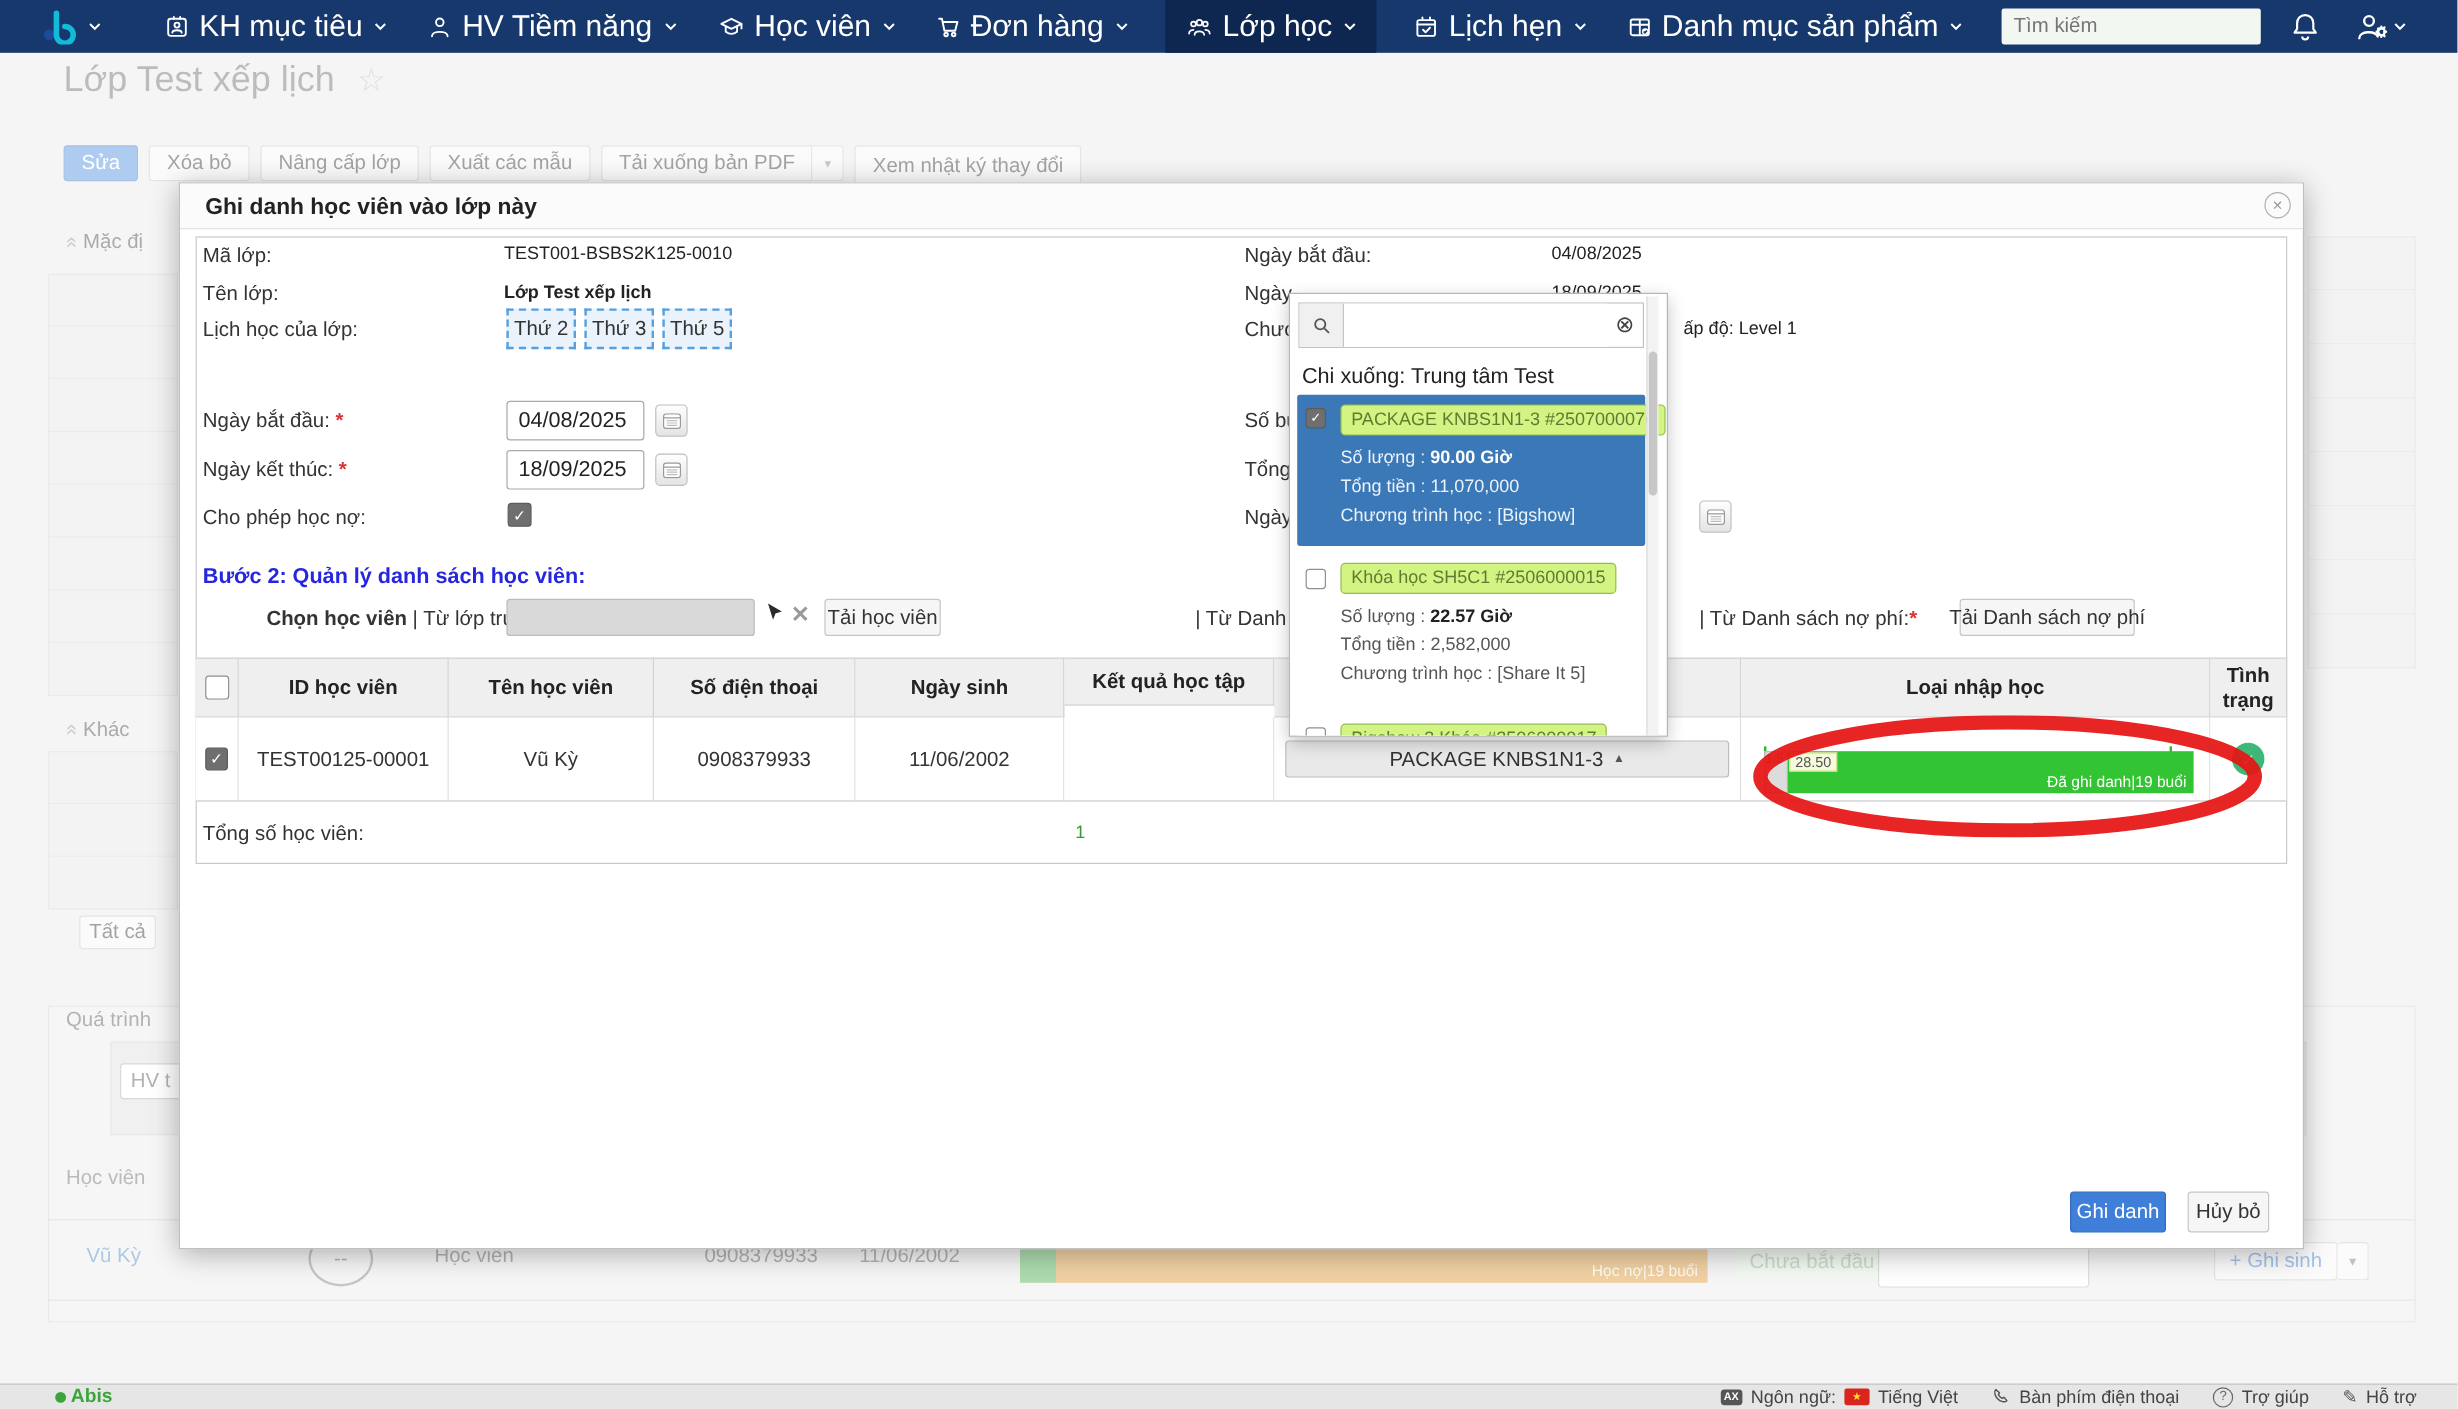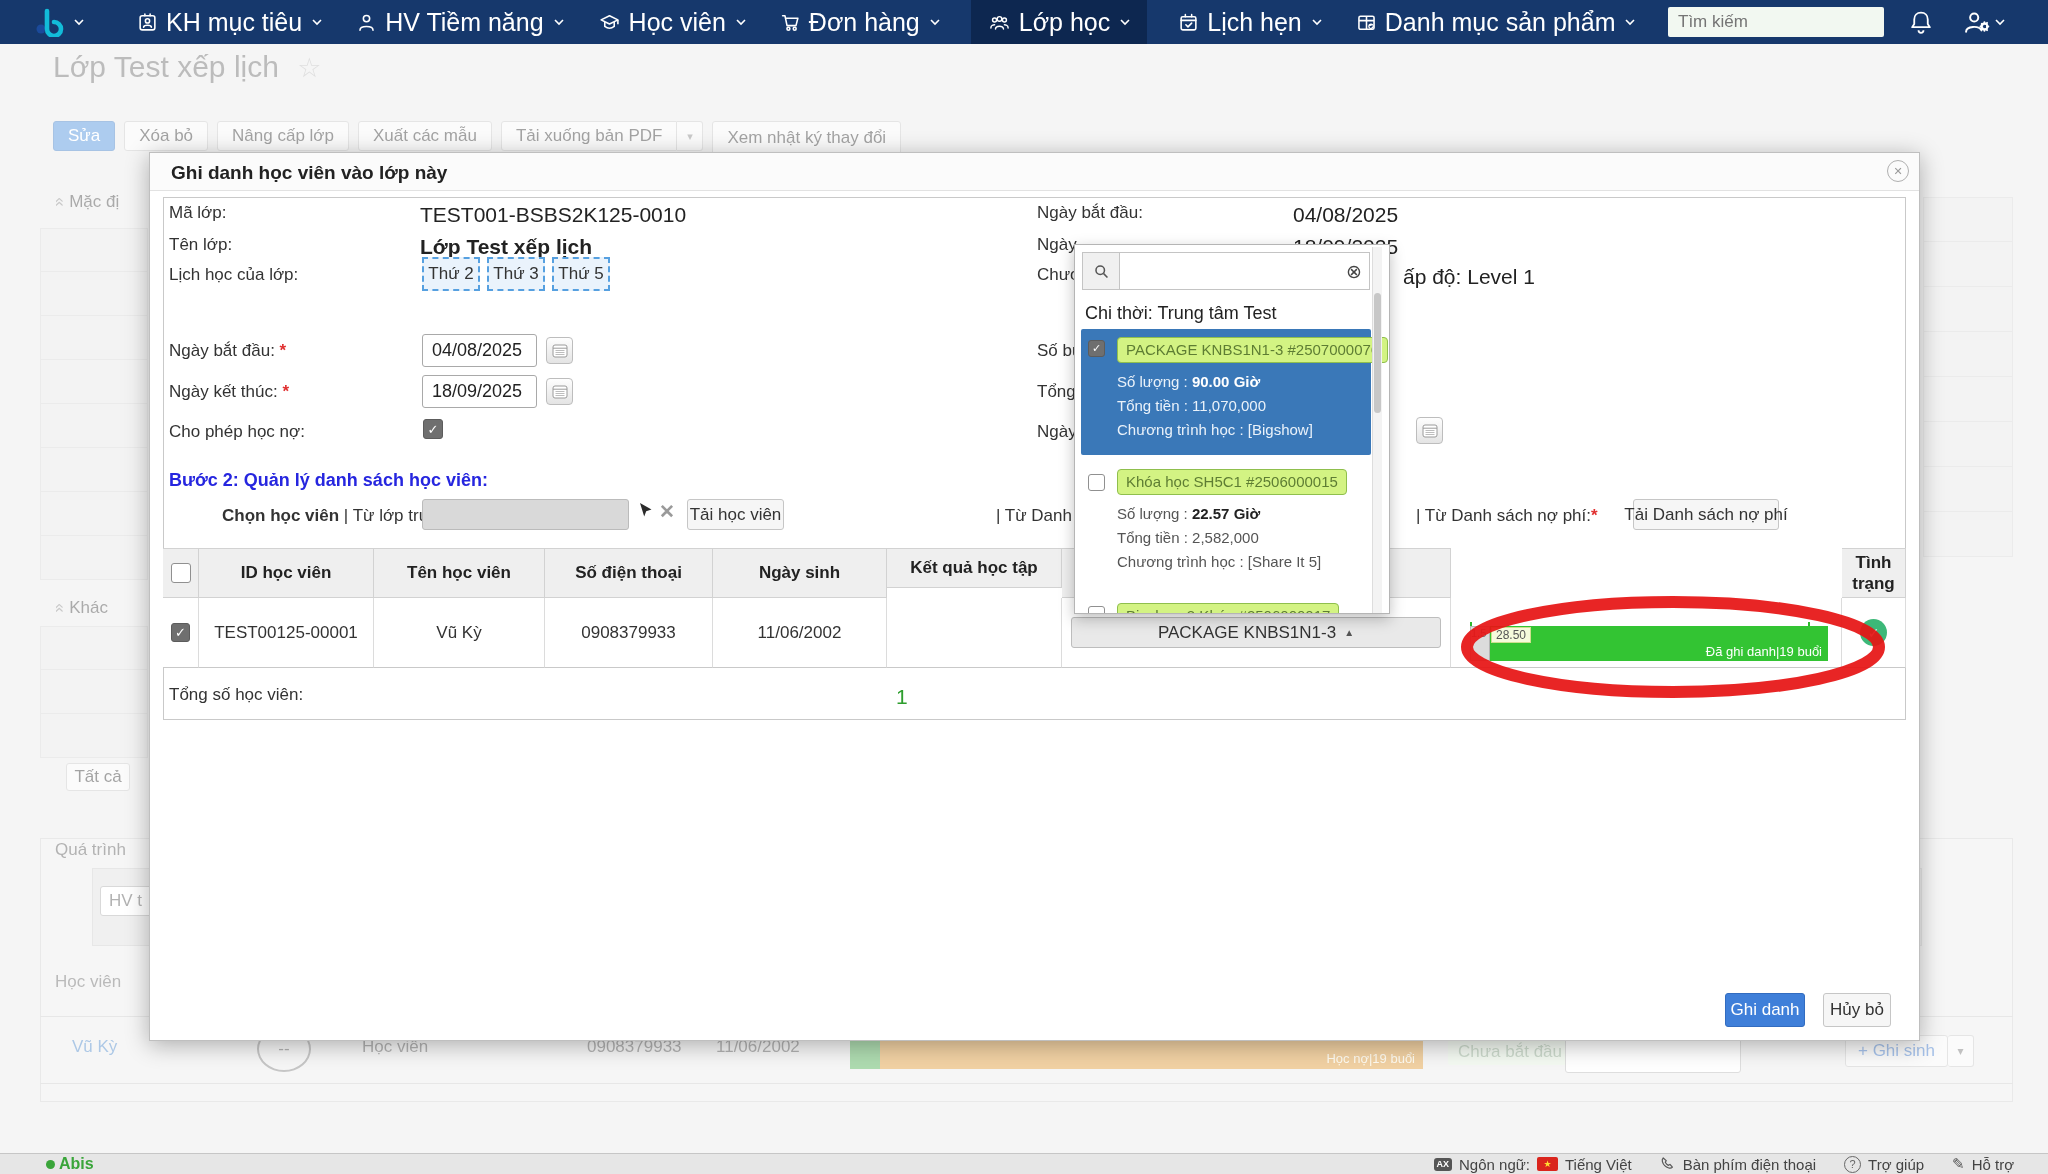--- a/index.html
+++ b/index.html
@@ -9,21 +9,21 @@
   
   .nav{left:0;top:0;width:2048px;height:44px;background:#16386c;z-index:60;display:flex;align-items:center;}
   .nav-item{display:flex;align-items:center;gap:8px;color:#fff;font-size:25px;padding:0 17px;height:44px;white-space:nowrap;cursor:pointer;}
   .nav-item.active{background:#0d2750;}
   .nav-item svg{flex:0 0 auto;}
   .chev{margin-left:2px;}
   .nav-search{width:200px;height:30px;background:#f2f8f1;border-radius:2px;display:flex;align-items:center;padding:0 8px;}
   .nav-search input{flex:1;border:none;outline:none;background:transparent;font-size:17px;color:#555;font-family:"Liberation Sans",sans-serif;}
   
   .lbl{position:absolute;font-size:17px;color:#333;white-space:nowrap;box-sizing:border-box;}
-  .val{position:absolute;font-size:21px;color:#222;white-space:nowrap;box-sizing:border-box;text-align:right;}
+  .val{position:absolute;font-size:15px;color:#222;white-space:nowrap;box-sizing:border-box;text-align:right;}
   .bluehead{position:absolute;font-size:18px;font-weight:bold;color:#2626df;white-space:nowrap;}
   .req{color:#e03030;font-weight:bold;}
   .btn{display:flex;align-items:center;justify-content:center;background:#f6f6f6;border:1px solid #c6c6c6;
        border-radius:3px;font-size:17px;color:#333;white-space:nowrap;cursor:pointer;box-sizing:border-box;}
   .btn.blue{background:#4a8edc;border-color:#3d7bc4;color:#fff;}
   .cb{width:20px;height:20px;border-radius:3px;display:flex;align-items:center;justify-content:center;box-sizing:border-box;font-size:13px;}
   .cb.on{background:#6f6f6f;border:1px solid #5c5c5c;color:#fff;}
   .cb.off{background:#fff;border:1px solid #909090;color:transparent;}
   .pill{display:inline-block;background:#d3f383;border:1px solid #8fbf4d;border-radius:4px;color:#5e7d33;
         font-size:15px;line-height:20px;padding:2px 8px;white-space:nowrap;}
@@ -328,20 +328,21 @@
 
   <div class="th" style="left:13px;top:395px;width:36px;height:50px;">
     <span class="cb off"></span>
   </div>
   <div class="th" style="left:49px;top:395px;width:175px;height:50px;">ID học viên</div>
   <div class="th" style="left:224px;top:395px;width:171px;height:50px;">Tên học viên</div>
   <div class="th" style="left:395px;top:395px;width:168px;height:50px;">Số điện thoại</div>
   <div class="th" style="left:563px;top:395px;width:174px;height:50px;">Ngày sinh</div>
   <div class="th" style="left:737px;top:395px;width:175px;height:40px;">Kết quả học tập</div>
   <div class="th" style="left:912px;top:395px;width:389px;height:50px;"></div>
+  <div class="th" style="left:1301px;top:395px;width:391px;height:50px;">Loại nhập học</div>
   <div class="th" style="left:1692px;top:395px;width:64px;height:50px;white-space:normal;padding:0 4px;line-height:21px;">Tình trạng</div>
 
   <div class="td" style="left:13px;top:445px;width:36px;height:70px;">
     <span class="cb on" style="width:19px;height:19px;">✓</span>
   </div>
   <div class="td" style="left:49px;top:445px;width:175px;height:70px;">TEST00125-00001</div>
   <div class="td" style="left:224px;top:445px;width:171px;height:70px;">Vũ Kỳ</div>
   <div class="td" style="left:395px;top:445px;width:168px;height:70px;">0908379933</div>
   <div class="td" style="left:563px;top:445px;width:174px;height:70px;">11/06/2002</div>
   <div class="td" style="left:737px;top:445px;width:175px;height:70px;"></div>
@@ -377,21 +378,21 @@
   <div class="a" style="left:7px;top:7px;width:288px;height:38px;border:1px solid #c4c4c4;display:flex;align-items:stretch;">
     <div style="width:36px;background:#f0f0f0;border-right:1px solid #c4c4c4;display:flex;align-items:center;justify-content:center;">
       <svg width="17" height="17" viewBox="0 0 20 20">
           <circle cx="8.5" cy="8.5" r="5" fill="none" stroke="#555" stroke-width="1.8"></circle>
           <path d="M12.5,12.5L17,17" stroke="#555" stroke-width="1.8"></path>
         </svg>
     </div>
     <input style="flex: 1 1 0%; border: none; outline: none; font-size: 16px; padding: 0px 6px; font-family: &quot;Liberation Sans&quot;, sans-serif;" value="">
     <div style="width:30px;display:flex;align-items:center;justify-content:center;color:#444;font-size:19px;">⊗</div>
   </div>
-  <div class="a" style="left:10px;top:58px;font-size:18px;color:#222;">Chi thời: Trung tâm Test</div>
+  <div class="a" style="left:10px;top:58px;font-size:18px;color:#222;">Chi xuống: Trung tâm Test</div>
 
   <div class="a" style="left:6px;top:84px;width:290px;height:126px;background:#3a78b8;border-radius:2px;">
     <span class="cb on a" style="left:7px;top:11px;width:17px;height:17px;font-size:11px;">✓</span>
     <span class="pill a" style="left:36px;top:8px;">PACKAGE KNBS1N1-3 #2507000076</span>
     <div class="ddline" style="left:36px;top:44px;color:#eaf2fa;"><span>Số lượng :</span> <b style="color:#fff;">90.00 Giờ</b></div>
     <div class="ddline" style="left:36px;top:68px;color:#eaf2fa;"><span>Tổng tiền :</span> <span>11,070,000</span></div>
     <div class="ddline" style="left:36px;top:92px;color:#eaf2fa;"><span>Chương trình học :</span> <span>[Bigshow]</span></div>
   </div>
 
   <div class="a" style="left:6px;top:218px;width:290px;height:132px;background:#fff;">

